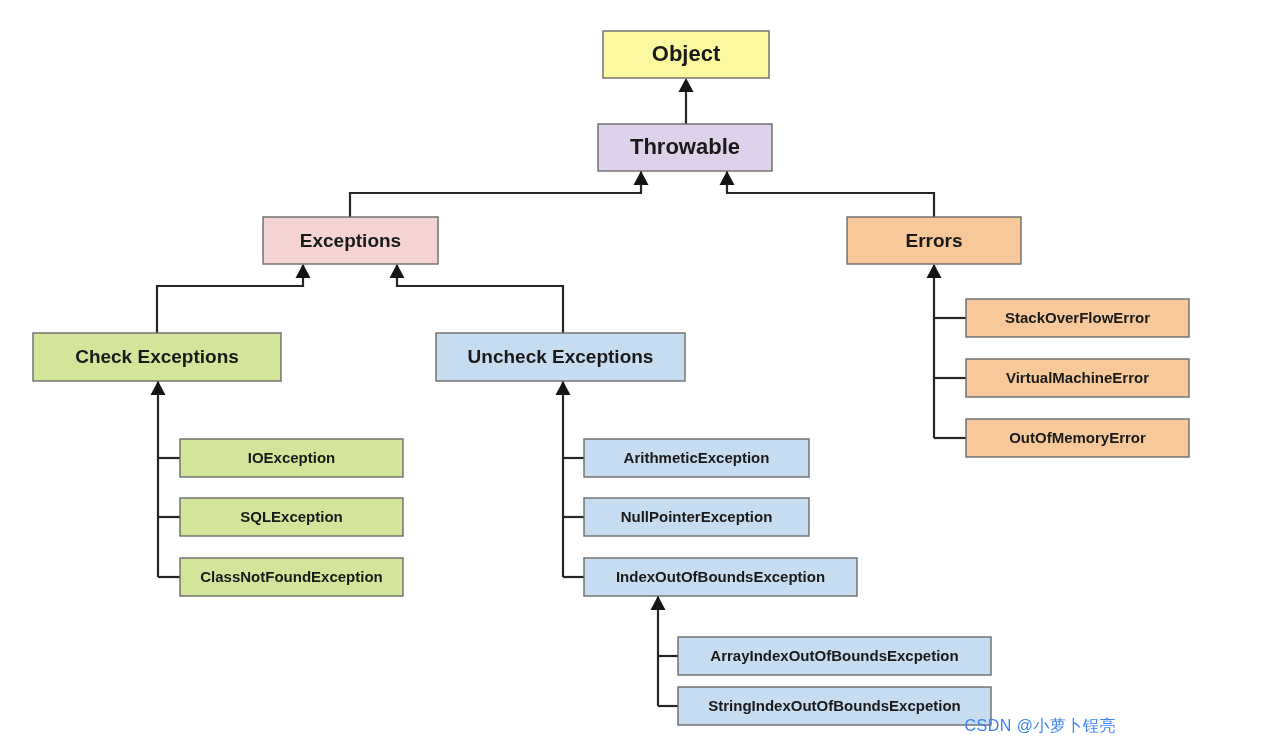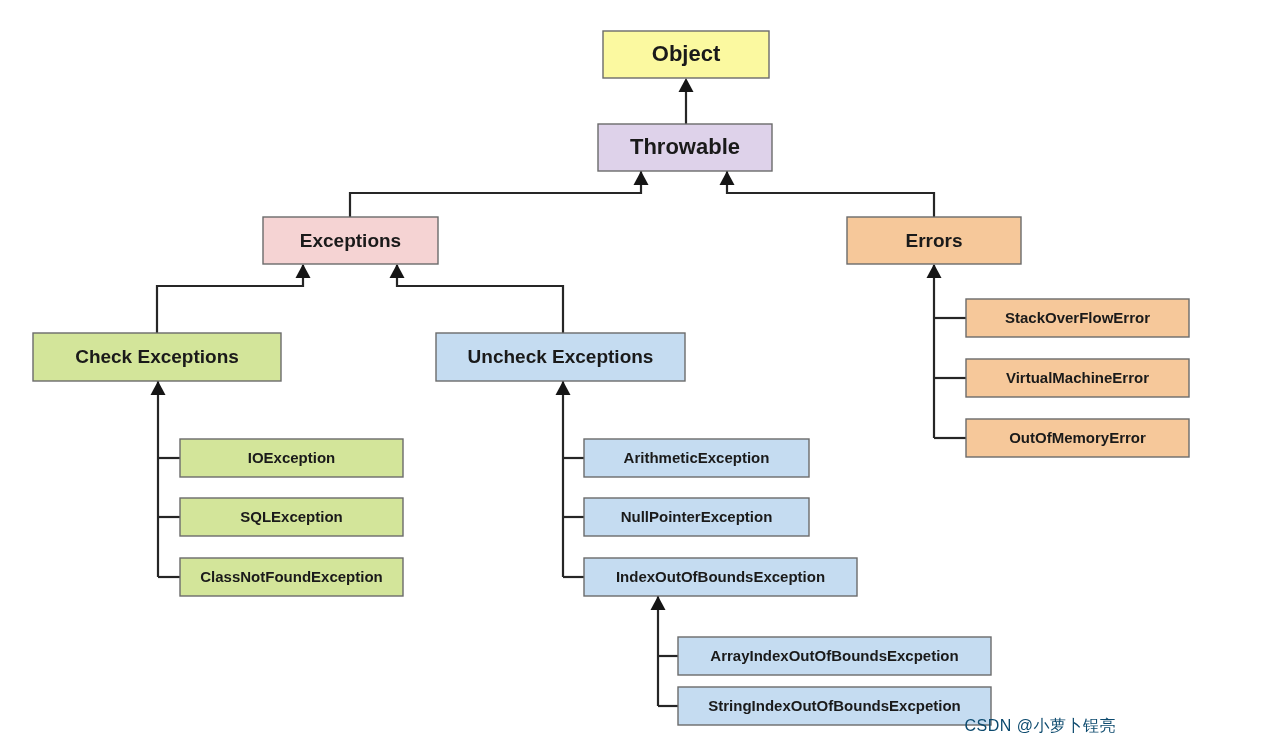--- a/index.html
+++ b/index.html
@@ -52,21 +52,21 @@
   .arrow-head {
     fill: #151515;
     stroke: none;
   }
   .watermark {
     position: absolute;
     right: 6px;
     bottom: 8px;
     font-family: "Liberation Sans", sans-serif;
     font-size: 16px;
-    color: #0c4a6e;
+    color: #3b82f6;
     letter-spacing: 0.5px;
     white-space: nowrap;
     user-select: none;
   }
 </style>
 </head>
 <body>
 
 <div id="diagram-root">
 

